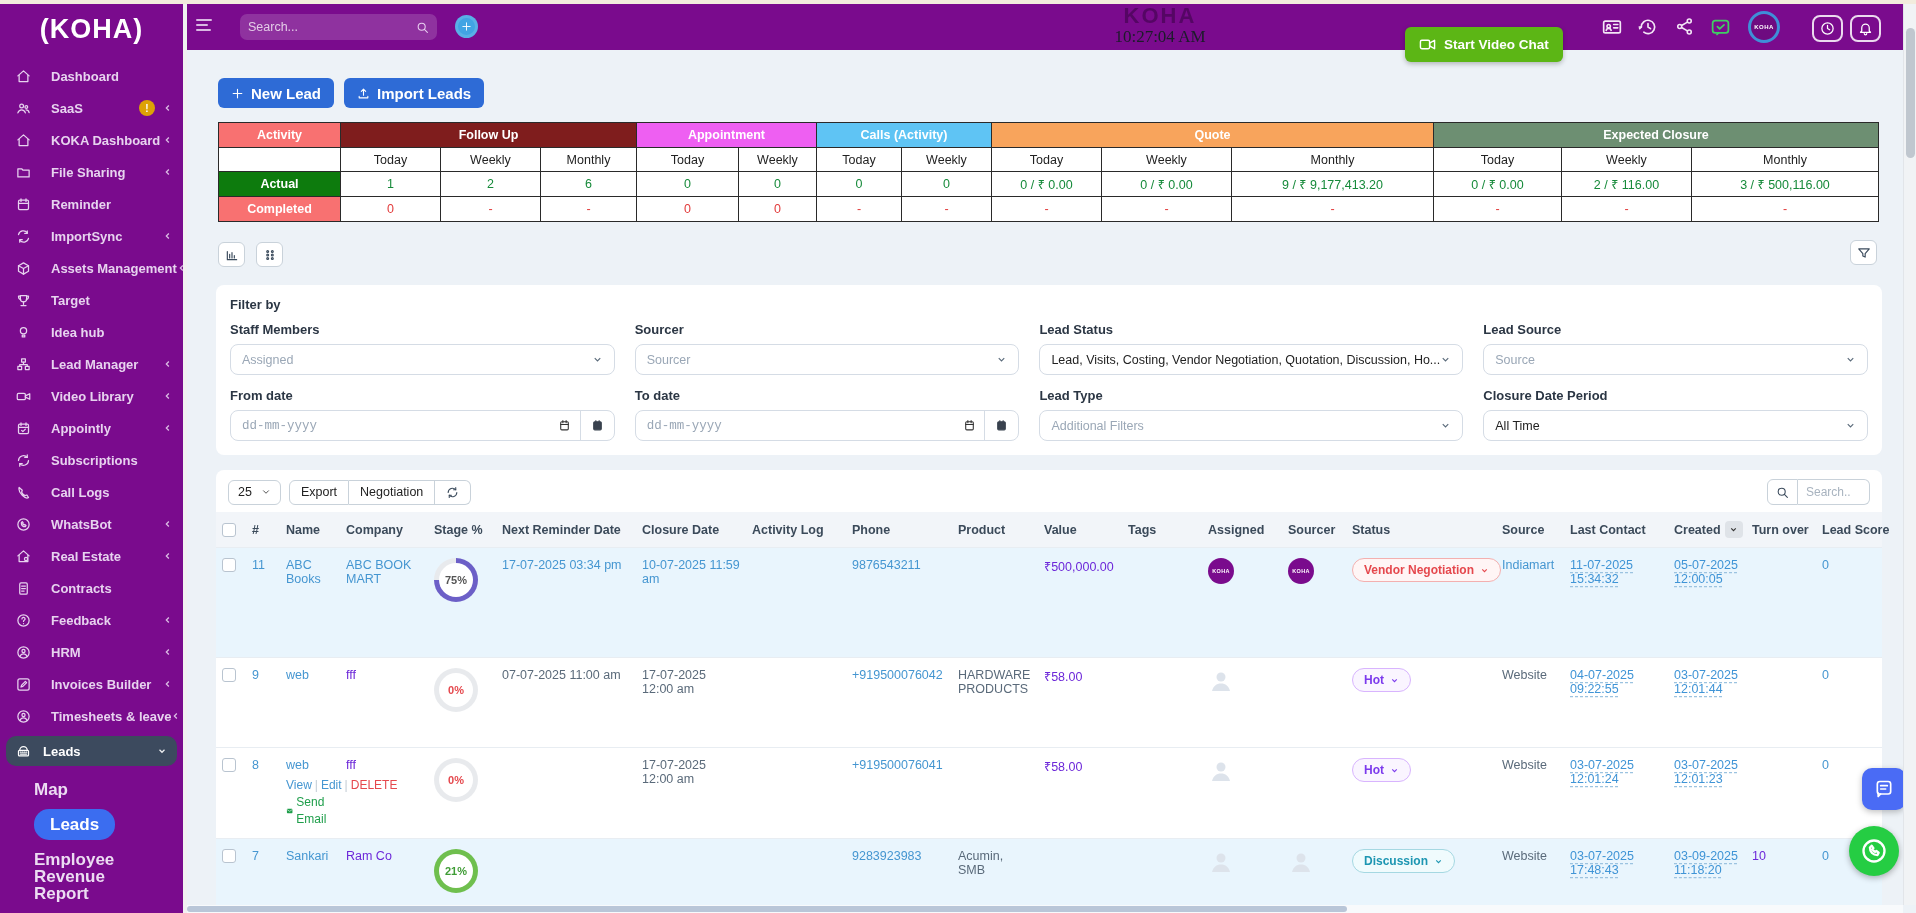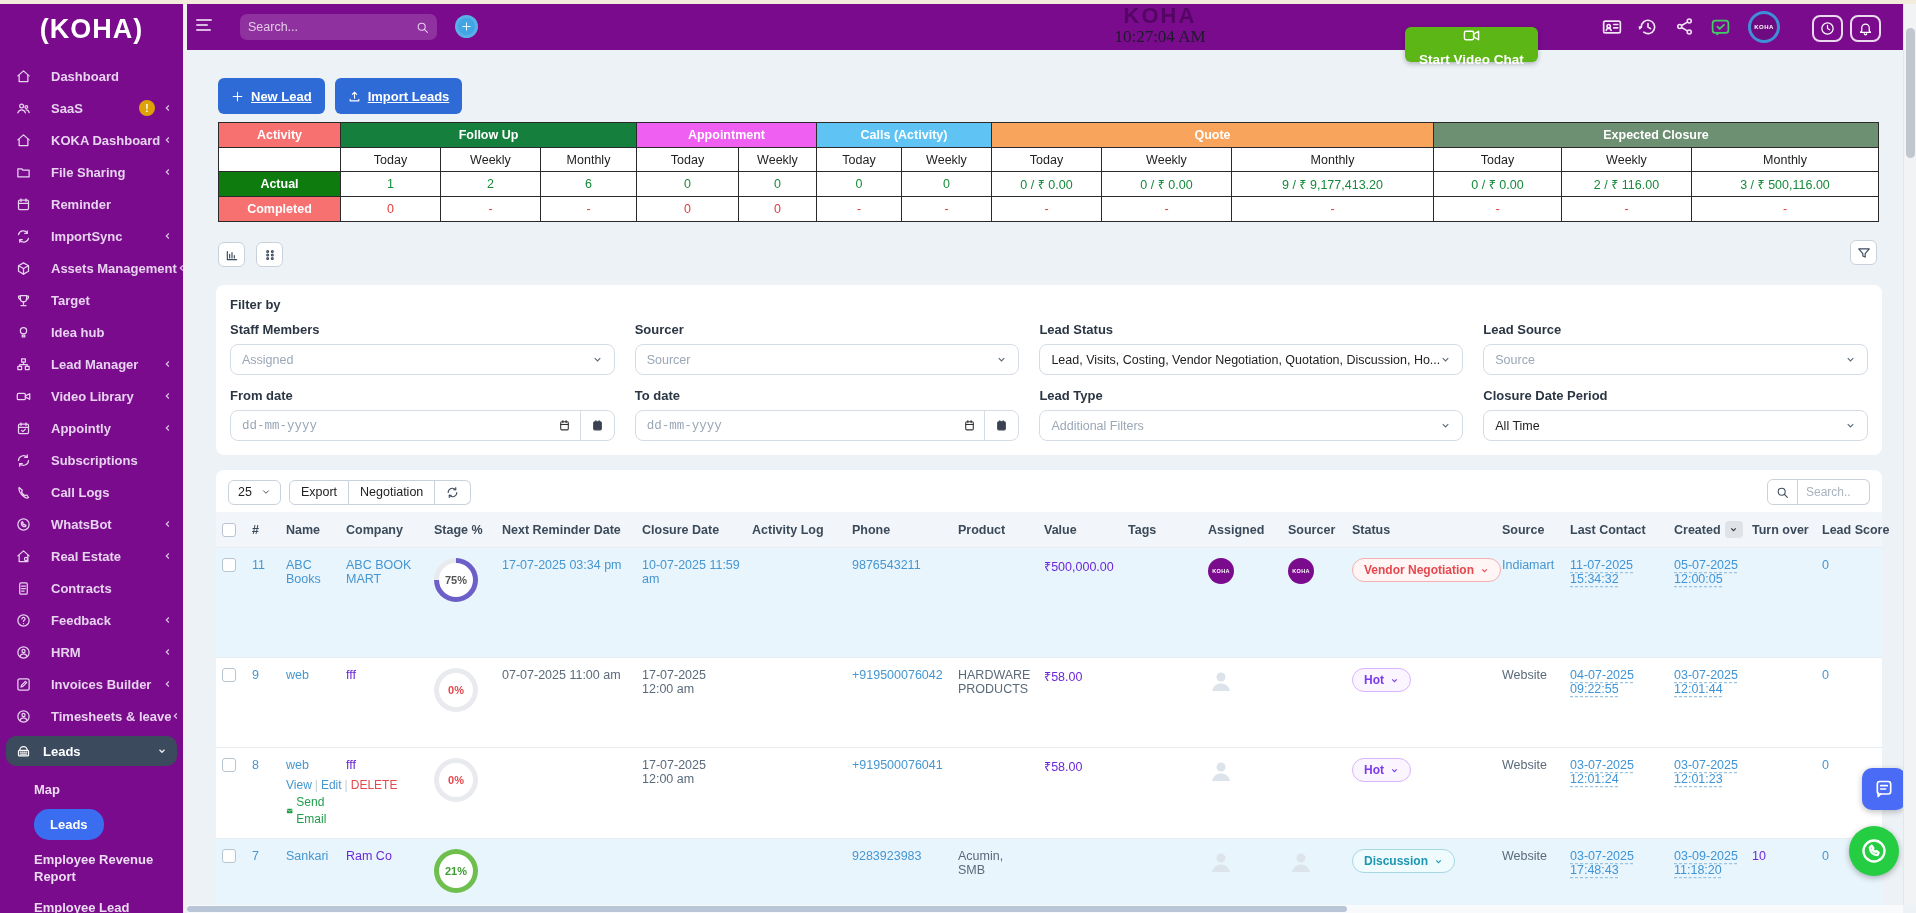--- a/index.html
+++ b/index.html
@@ -16,21 +16,21 @@
   .logo { height:50px; display:flex; align-items:center; justify-content:center; color:#fff; font-weight:bold; font-size:27px; letter-spacing:1px; white-space:nowrap; }
   .side-nav { padding:6px 0 0 0; }
   .side-item { display:flex; align-items:center; height:32px; padding:0 10px 0 16px; color:#e7d3ef; font-size:13px; font-weight:bold; cursor:pointer; }
   .side-item .lbl { margin-left:12px; flex:1; white-space:nowrap;padding-left:8px; }
   .side-item svg.ic { width:15px; height:15px; flex:none; }
   .chev { width:10px; height:10px; flex:none; opacity:.9; }
   .badge { background:#dda206; color:#fff; font-size:10px; font-weight:bold; width:16px; height:16px; border-radius:50%; display:flex; align-items:center; justify-content:center; margin-right:8px; }
   .side-group { display:flex; align-items:center; height:30px; margin:4px 6px; padding:0 10px; background:#3c4a5e; border-radius:10px; color:#fff; font-size:13px; font-weight:bold; cursor:pointer; }
   .side-group .lbl { margin-left:12px; flex:1; }
   .submenu { padding:4px 0 0 34px; }
-  .sub-item { color:#ecdcf2; font-size:13px; font-weight:bold; padding:7px 0; cursor:pointer; width:120px; line-height:17px; }
+  .sub-item { color:#ecdcf2; font-size:17px; font-weight:bold; padding:7px 0; cursor:pointer; width:120px; line-height:17px; }
   .sub-item.active { display:inline-block; width:auto; background:#3b6df0; color:#fff; border-radius:15px; padding:7px 16px; margin:4px 0; }
 
   
   .topbar { position:absolute; left:187px; top:4px; height:46px; right:0; background:#7a0b8d; z-index:30; }
   .hamb { position:absolute; left:9px; top:15px; width:18px; height:14px; cursor:pointer; }
   .hamb span { display:block; height:2px; background:#d9b9e2; margin-bottom:3px; border-radius:1px; }
   .hamb span:nth-child(1){width:16px}.hamb span:nth-child(2){width:12px}.hamb span:nth-child(3){width:15px}
   .tsearch { position:absolute; left:53px; top:10px; width:197px; height:26px; background:rgba(255,255,255,.16); border-radius:7px; display:flex; align-items:center; padding:0 8px; }
   .tsearch input { flex:1; background:transparent; border:none; outline:none; color:#fff; font-size:12.5px; }
   .tsearch input::placeholder { color:rgba(255,255,255,.75); }
@@ -38,32 +38,32 @@
   .plusbtn { position:absolute; left:268px; top:11px; width:23px; height:23px; border-radius:50%; background:#41a4e4; border:3px solid rgba(120,190,235,.45); color:#fff; display:flex; align-items:center; justify-content:center; cursor:pointer; }
   .plusbtn svg { width:11px; height:11px; }
   .wmark { position:absolute; left:853px; top:1px; width:240px; text-align:center; }
   .wmark .wm { color:rgba(40,0,50,.45); font-weight:bold; font-size:22px; letter-spacing:2px; line-height:22px; }
   .wmark .tm { color:#1c1c2a; font-family:"Liberation Serif", serif; font-size:17px; line-height:20px; }
   .tico { position:absolute; top:13px; width:22px; height:22px; color:#f3e6f6; cursor:pointer; }
   .tico svg { width:100%; height:100%; }
   .avatar-top { position:absolute; left:1561px; top:7px; width:32px; height:32px; border-radius:50%; background:#6e0b80; border:3px solid #3f8fd8; color:#fff; font-size:6px; font-weight:bold; display:flex; align-items:center; justify-content:center; letter-spacing:.5px; cursor:pointer; }
   .sqbtn { position:absolute; top:11px; width:31px; height:27px; border:2px solid rgba(255,255,255,.85); border-radius:8px; color:#fff; display:flex; align-items:center; justify-content:center; cursor:pointer; }
   .sqbtn svg { width:15px; height:15px; }
-  .videochat { position:absolute; left:1405px; top:27px; height:35px; background:#5cb615; border:none; border-radius:6px; color:#fff; font-weight:bold; font-size:13.5px; display:flex; align-items:center; gap:8px; padding:0 14px; z-index:65; box-shadow:0 2px 5px rgba(0,0,0,.25); cursor:pointer; font-family:"Liberation Sans",sans-serif;flex-direction:column; }
+  .videochat { position:absolute; left:1405px; top:27px; height:35px; background:#5cb615; border:none; border-radius:6px; color:#fff; font-weight:bold; font-size:13.5px; display:flex; align-items:center; gap:8px; padding:0 14px; z-index:65; box-shadow:0 2px 5px rgba(0,0,0,.25); cursor:pointer; font-family:"Liberation Sans",sans-serif; }
   .videochat svg { width:17px; height:13px; }
 
   
   .vscroll { position:absolute; right:0; top:4px; width:13px; bottom:8px; background:#f1f3f5; z-index:70; border-left:1px solid #e2e5e9; }
   .vthumb { position:absolute; left:2px; top:24px; width:9px; height:130px; background:#c0c7cf; border-radius:5px; }
   .hscroll { position:absolute; left:187px; right:13px; bottom:0; height:8px; background:#f8fafc; z-index:70; }
   .hthumb { position:absolute; left:0; top:1px; width:1160px; height:6px; background:#b9c6d8; border-radius:3px; }
 
   
   .main { position:absolute; left:187px; top:50px; right:13px; bottom:8px; background:#edf2f7; overflow:hidden; }
-  .btn-primary { background:#2e6bd6; color:#fff; border:none; border-radius:6px; height:36px; padding:0 13px; font-size:13px; font-weight:bold; display:inline-flex; align-items:center; gap:7px; cursor:pointer; font-family:"Liberation Sans",sans-serif;text-decoration:underline; }
+  .btn-primary { background:#2e6bd6; color:#fff; border:none; border-radius:6px; height:30px; padding:0 13px; font-size:15px; font-weight:bold; display:inline-flex; align-items:center; gap:7px; cursor:pointer; font-family:"Liberation Sans",sans-serif; }
   .btn-primary svg { width:13px; height:13px; }
   .actions { position:absolute; left:31px; top:28px; display:flex; gap:10px; }
 
   
   .summary-wrap { position:absolute; left:31px; top:72px; }
   table.summary { border-collapse:collapse; table-layout:fixed; }
   table.summary td { border:1px solid #2a2a2a; text-align:center; font-size:12.5px; background:#fff; }
   table.summary tr:nth-child(1) td { height:25px; color:#fff; font-weight:bold; }
   table.summary tr:nth-child(2) td { height:24px; color:#222; }
   table.summary tr:nth-child(3) td,table.summary tr:nth-child(4) td { height:25px; }
@@ -479,21 +479,21 @@
             <col style="width:110px">
             <col style="width:130px">
             <col style="width:202px">
             <col style="width:128px">
             <col style="width:130px">
             <col style="width:187px">
           </colgroup>
           <tbody>
             <tr>
               <td style="background:#f87171">Activity</td>
-              <td colspan="3" style="background:#15803d">Follow Up</td>
+              <td colspan="3" style="background:#7f1d1d">Follow Up</td>
               <td colspan="2" style="background:#ee5ff2">Appointment</td>
               <td colspan="2" style="background:#5fc4f4">Calls (Activity)</td>
               <td colspan="3" style="background:#f8a45c">Quote</td>
               <td colspan="3" style="background:#6d8f72">Expected Closure</td>
             </tr>
             <tr>
               <td></td>
               <td>Today</td>
               <td>Weekly</td>
               <td>Monthly</td>

